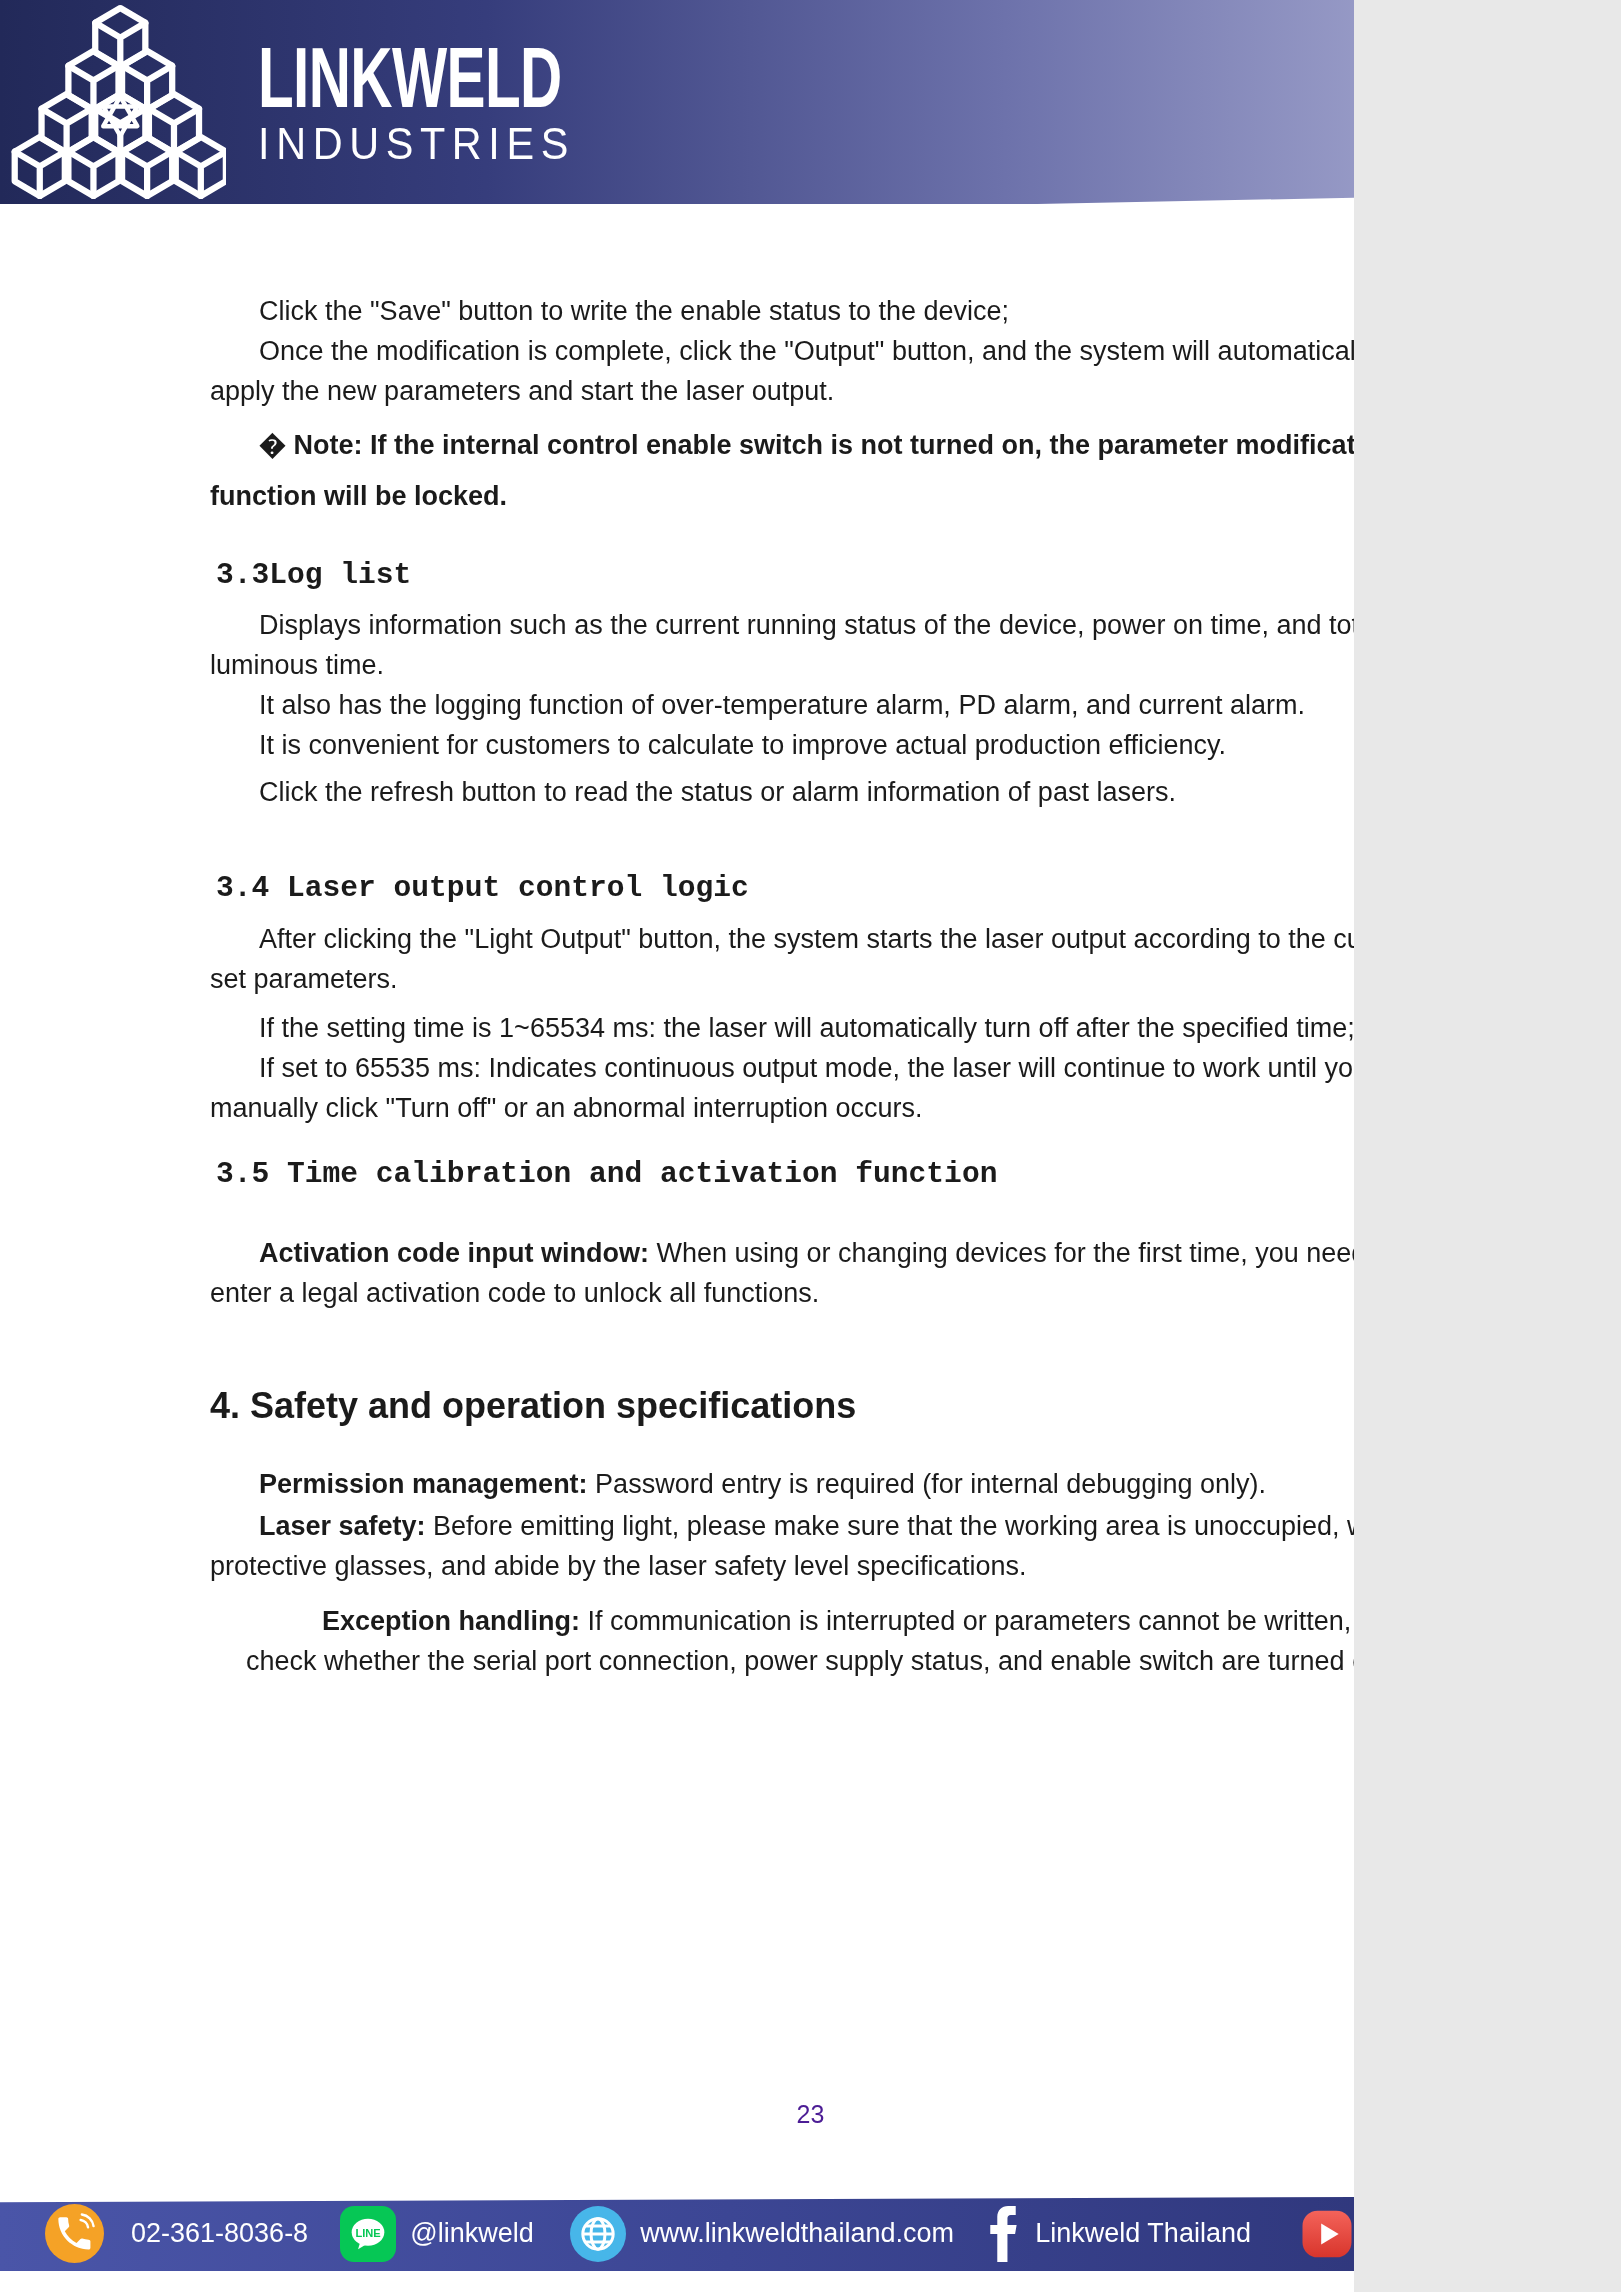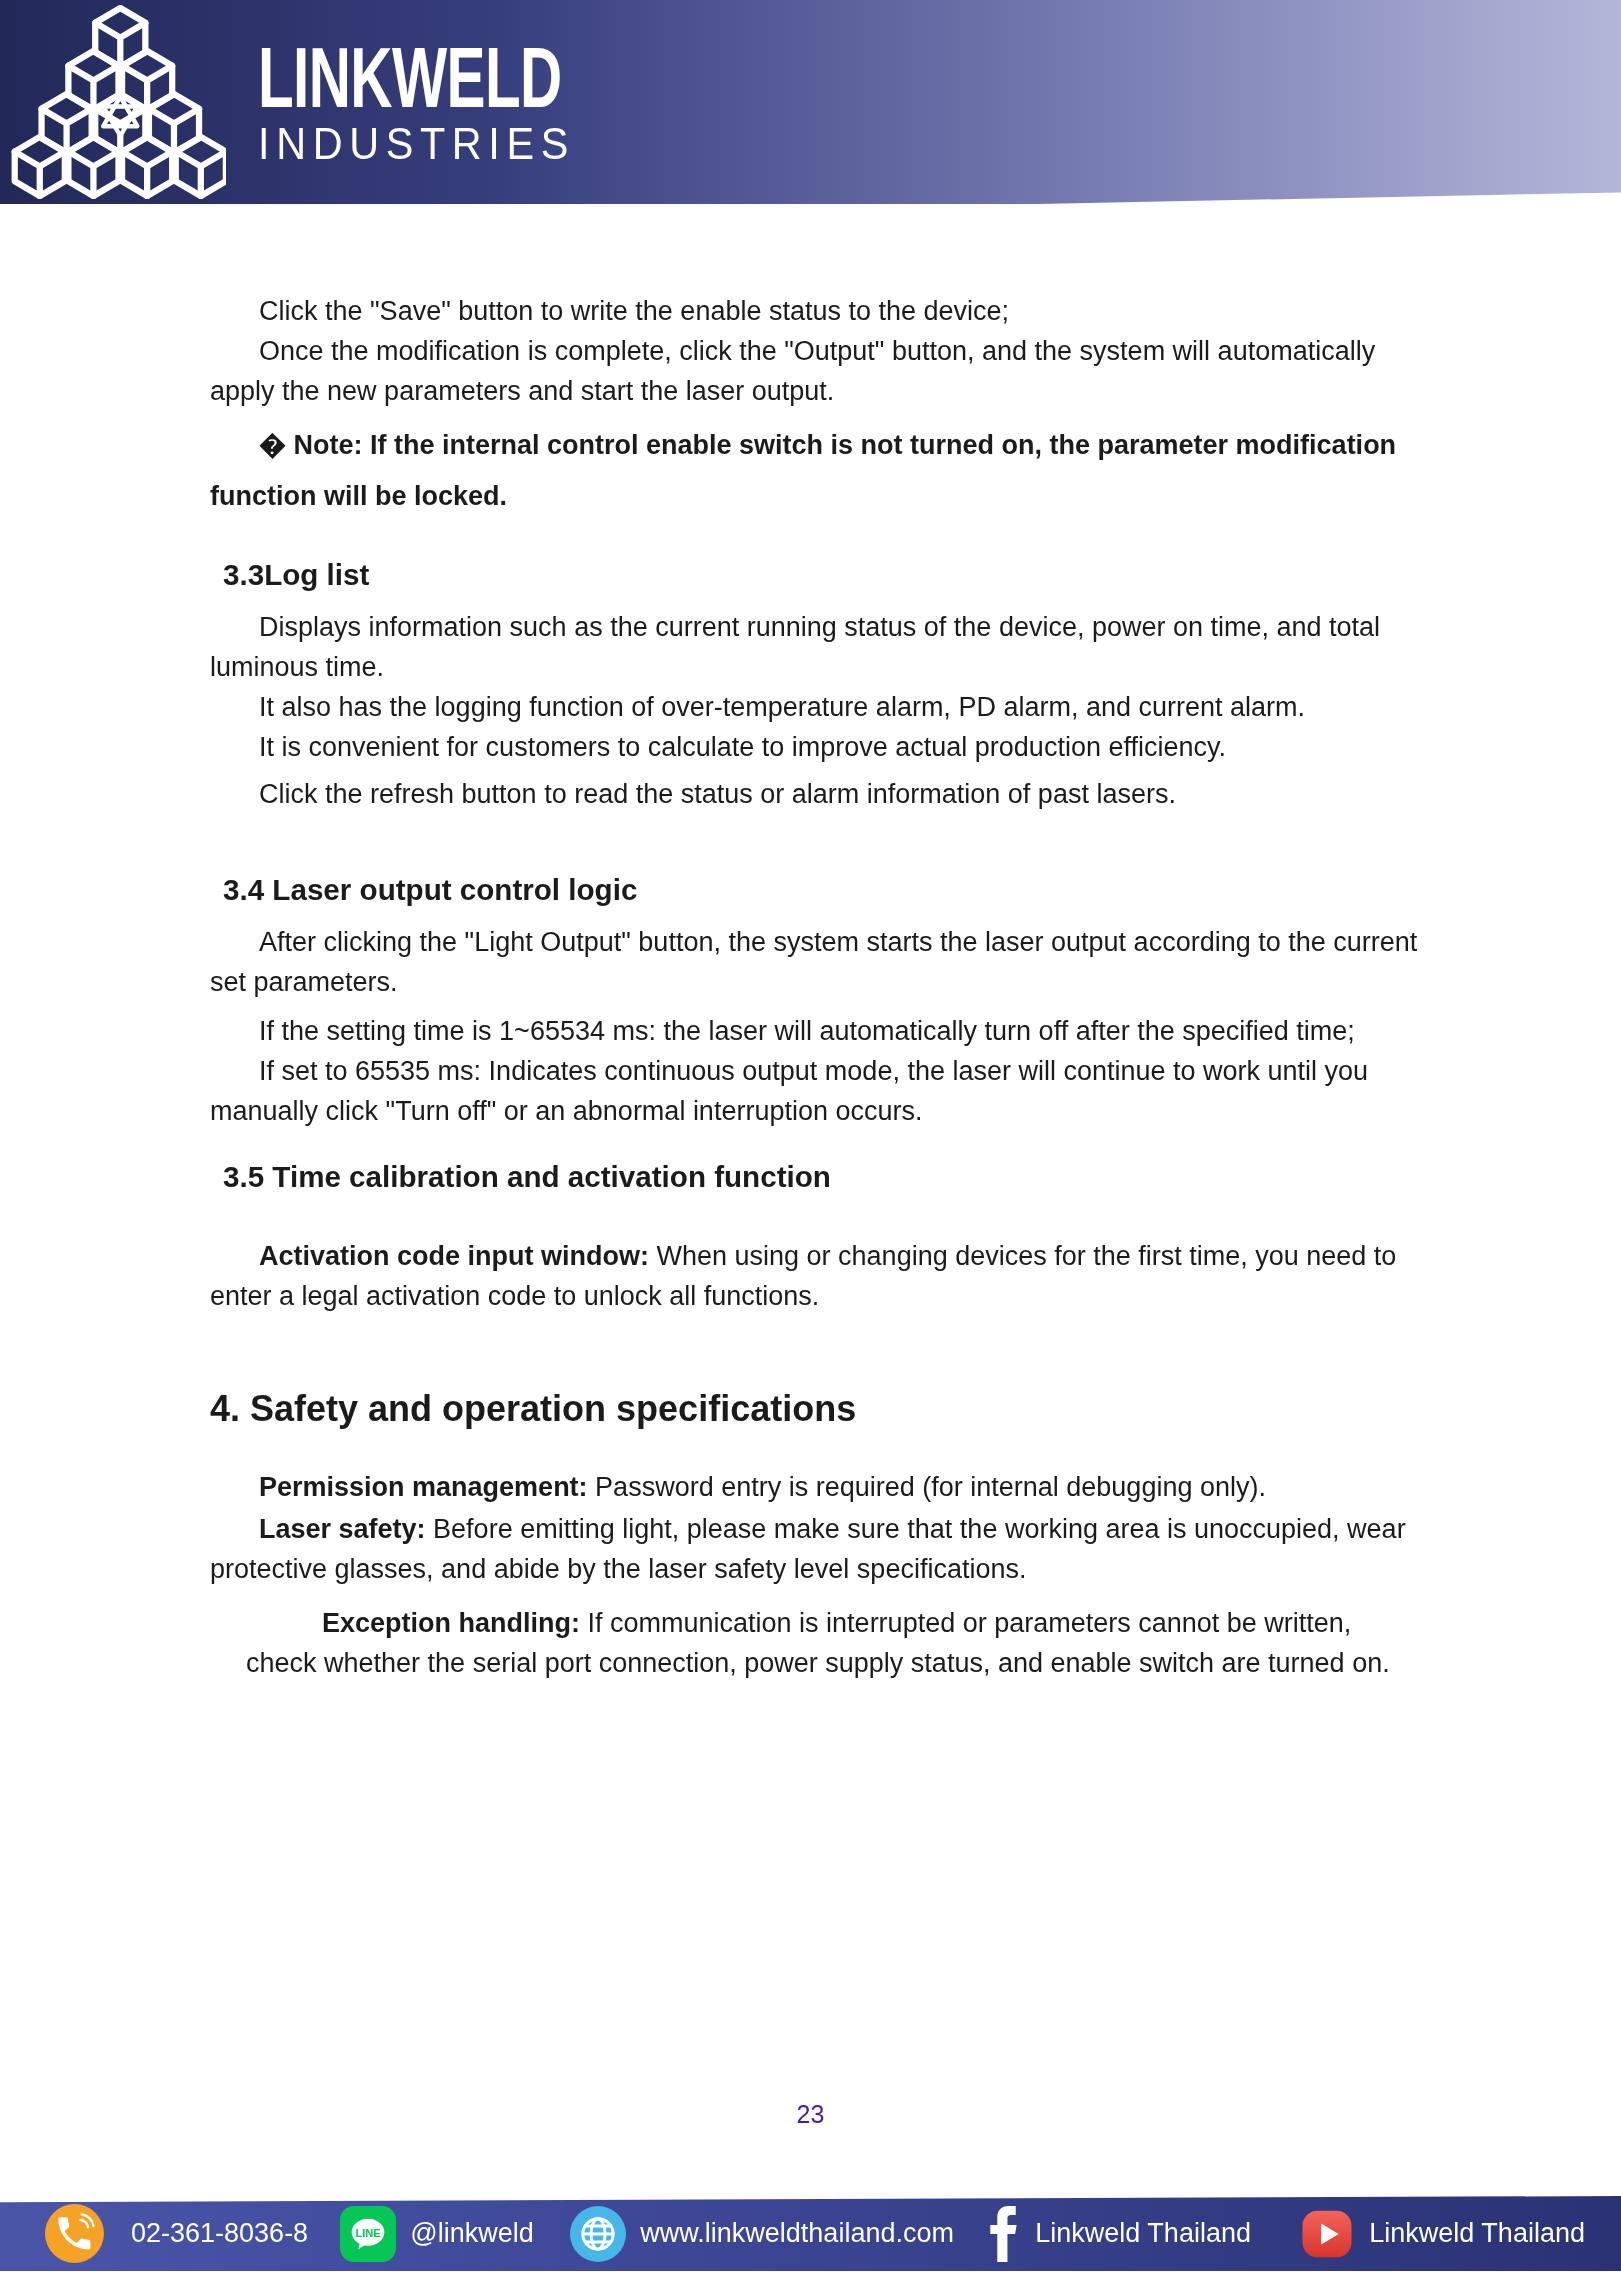--- a/index.html
+++ b/index.html
@@ -1,18 +1,18 @@
 <!DOCTYPE html>
 <html style="font-size:14.3px"><head>
 <meta charset="utf-8">
 <style>
   html,body{margin:0;padding:0;background:#e8e8e8;}
   .page{
     position:relative;
-    width:1621px;height:2293px;
+    width:1354px;height:2293px;
     background:#ffffff;
     overflow:hidden;
     font-family:"Liberation Sans", sans-serif;
   }
 
   
   .header{
     position:absolute;top:0;left:0;width:1621px;height:204px;
     background:linear-gradient(90deg,#222959 0%,#363d7c 30%,#6d72ab 62%,#b4b6d9 100%);
     clip-path:polygon(0 0,100% 0,100% calc(100% - 11.6px),64% 100%,0 100%);
@@ -33,21 +33,21 @@
   .content{
     position:absolute;top:204px;left:210px;width:1209px;
     color:#1b1b1b;
     padding-top:87px;
   }
   .para{
     font-size:27px;line-height:40px;margin:0;text-indent:49px;
   }
   .para b{font-weight:700;}
   .note{font-weight:700;line-height:51px;}
-  .sec-h{font-size:29.6px;line-height:38px;font-weight:700;margin:13px;text-indent:0;}
+  .sec-h{font-size:29.6px;line-height:38px;font-weight:700;margin:6px;text-indent:0;font-family:Liberation Mono, monospace;}
   .big-h{font-size:36px;line-height:45px;font-weight:700;margin:0;text-indent:0;}
   .page-number{
     position:absolute;top:2100px;left:0;width:1621px;text-align:center;
     font-size:25px;color:#4c1d95;
   }
 
   
   .footer{
     position:absolute;top:2196px;left:0;width:1621px;height:75px;
     background:linear-gradient(90deg,#4a55a8 0%,#3c4694 45%,#2b3274 100%);

